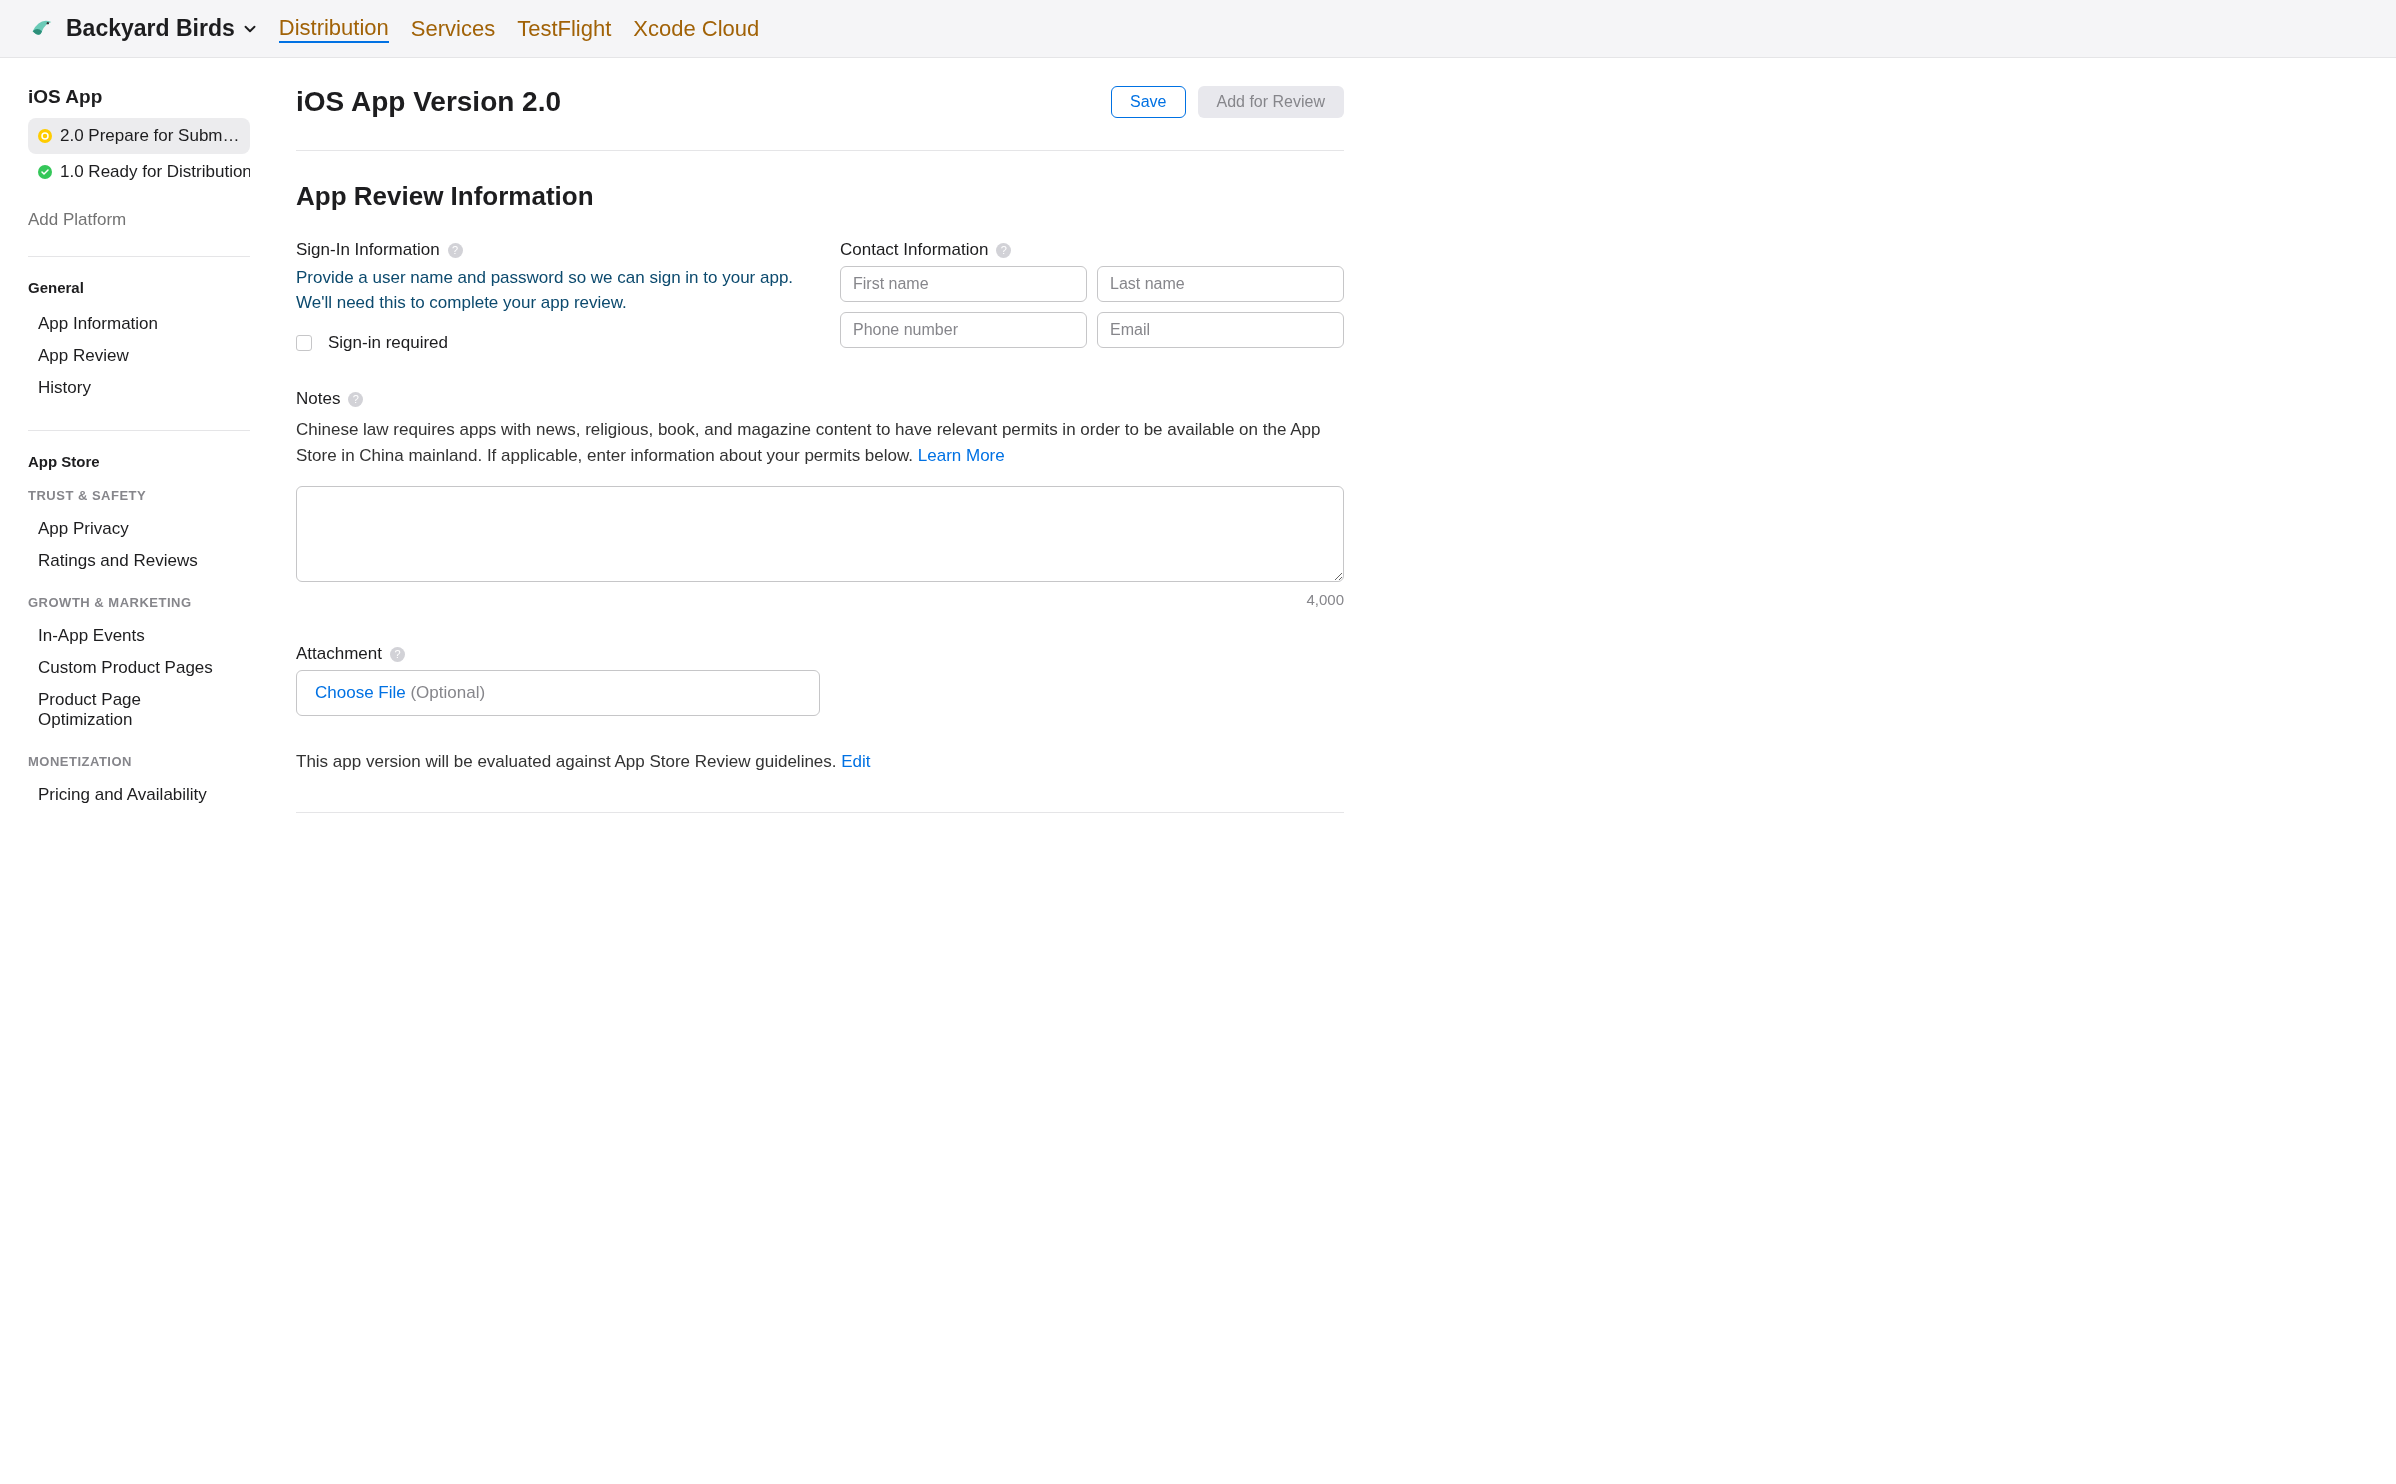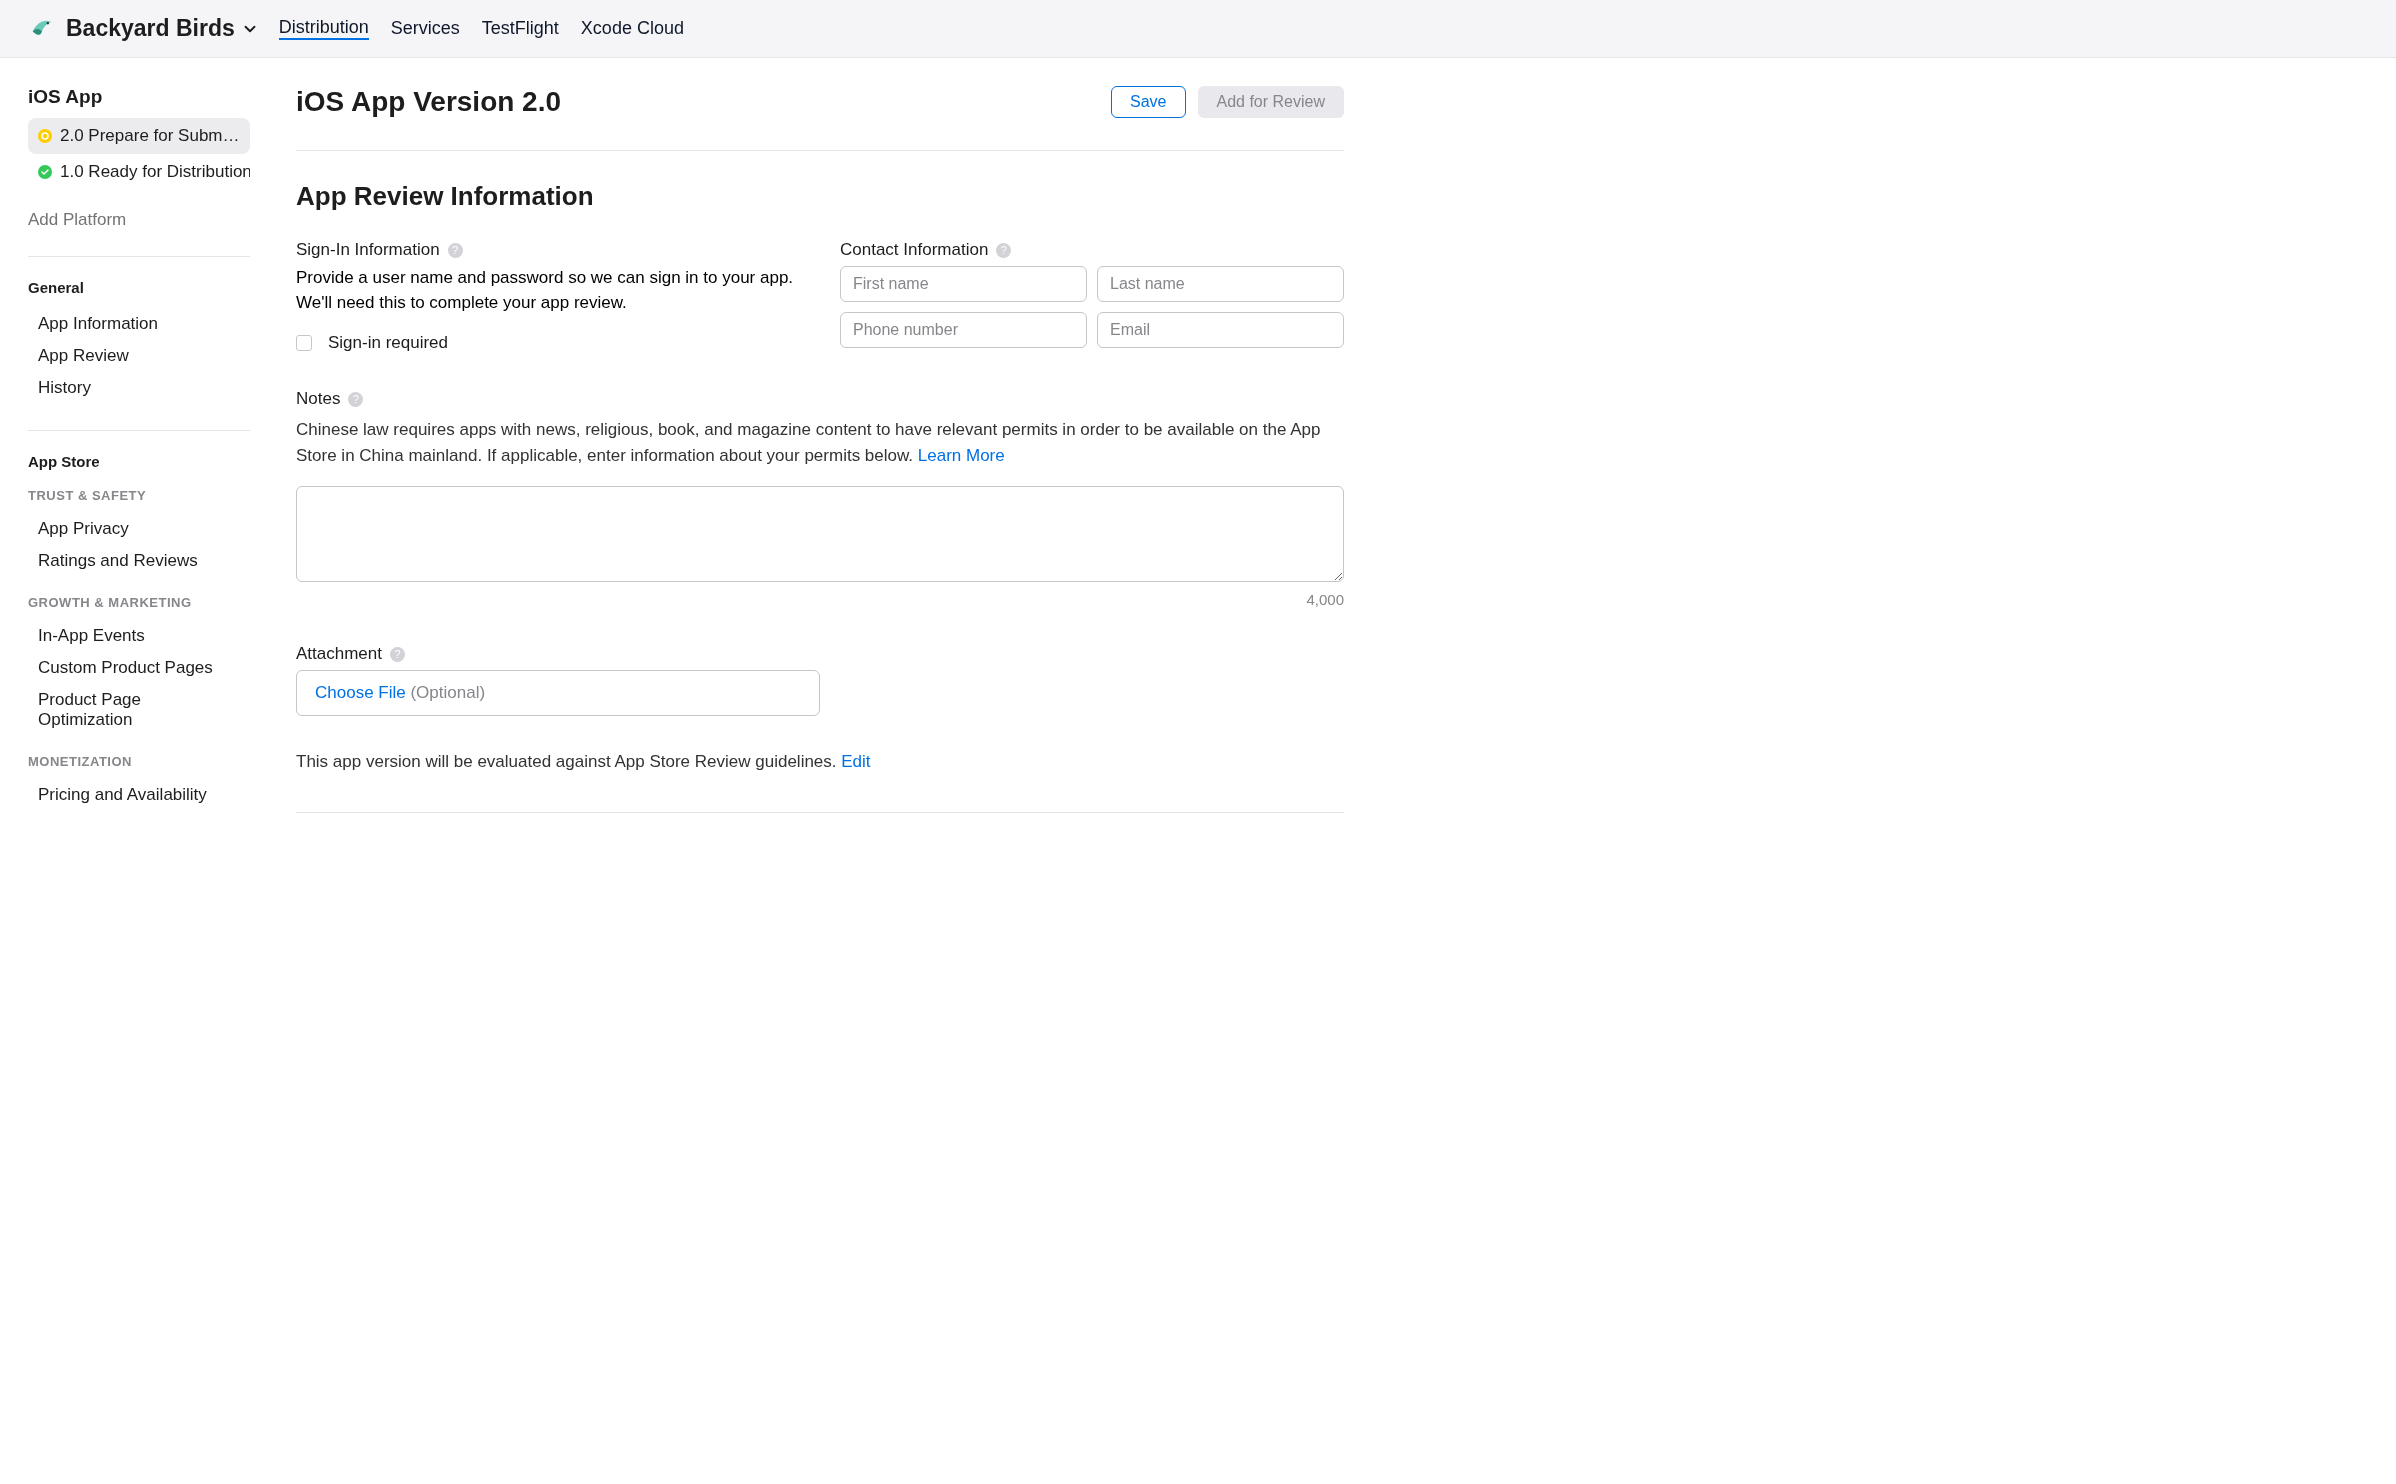--- a/index.html
+++ b/index.html
@@ -2,21 +2,21 @@
 <html><head>
 <meta charset="utf-8">
 <style>
 * { box-sizing: border-box; margin: 0; padding: 0; }
 body { font-family: -apple-system, BlinkMacSystemFont, "Segoe UI", Helvetica, Arial, sans-serif; font-size: 17px; color: #1d1d1f; background: #fff; }
 .header { display: flex; align-items: center; padding: 0 28px; height: 58px; border-bottom: 1px solid #e5e5e7; background: #f5f5f7; }
 .app-icon { width: 28px; height: 28px; border-radius: 6px; margin-right: 10px; display:flex; align-items:center; justify-content:center; }
 .app-name { font-size: 23px; font-weight: 700; margin-right: 6px; }
 .chevron-down { width: 18px; height: 18px; }
 .tabs { display: flex; margin-left: 20px; gap: 22px; height: 100%; align-items: center; }
-.tab { color: #0f172a; font-size: 18px; text-decoration: none; padding: 0 0; cursor: pointer; }
+.tab { color: #a16207; font-size: 22px; text-decoration: none; padding: 0 0; cursor: pointer; }
 .tab.active { border-bottom: 2px solid #0071e3; }
 .layout { display: flex; }
 .sidebar { width: 260px; padding: 28px 10px 28px 28px; font-size: 17px; }
 .sidebar-heading { font-size: 19px; font-weight: 700; margin-bottom: 10px; }
 .version-item { display: flex; align-items: center; padding: 8px 10px; border-radius: 8px; cursor: pointer; white-space: nowrap; overflow: hidden; text-overflow: ellipsis; }
 .version-item.selected { background: #ececee; }
 .status-dot { width: 14px; height: 14px; border-radius: 50%; margin-right: 8px; flex-shrink:0; display:inline-flex; align-items:center; justify-content:center; }
 .status-dot.yellow { background: #ffcc00; }
 .status-dot.green { background: #34c759; }
 .status-dot svg { width: 10px; height: 10px; }
@@ -30,21 +30,21 @@
 .page-title { font-size: 28px; font-weight: 700; }
 .actions { display: flex; gap: 12px; }
 .btn { font-size: 16px; padding: 6px 18px; border-radius: 6px; cursor: pointer; border: 1px solid transparent; }
 .btn-outline { background: #fff; border-color: #0071e3; color: #0071e3; }
 .btn-disabled { background: #e8e8ed; color: #86868b; cursor: default; }
 .section-title { font-size: 26px; font-weight: 700; margin-top: 30px; margin-bottom: 28px; }
 .two-col { display: flex; gap: 40px; }
 .col { flex: 1; }
 .field-label { font-size: 17px; font-weight: 500; color: #1d1d1f; display: flex; align-items: center; gap: 8px; margin-bottom: 6px; }
 .help-icon { width: 15px; height: 15px; border-radius: 50%; background: #d2d2d7; color: #fff; font-size: 11px; display: inline-flex; align-items: center; justify-content: center; cursor: pointer; }
-.field-desc { font-size: 17px; color: #000000; line-height: 1.45; margin-bottom: 18px; }
+.field-desc { font-size: 17px; color: #0c4a6e; line-height: 1.45; margin-bottom: 18px; }
 .checkbox-row { display: flex; align-items: center; gap: 16px; margin-top: 6px; }
 .checkbox { width: 16px; height: 16px; border: 1px solid #c6c6c8; border-radius: 3px; cursor: pointer; }
 .input { width: 100%; font-size: 16px; padding: 8px 12px; border: 1px solid #c6c6c8; border-radius: 6px; background:#fff; }
 .input::placeholder { color: #86868b; }
 .input-grid { display: grid; grid-template-columns: 1fr 1fr; gap: 10px; }
 .notes-block { margin-top: 36px; }
 .notes-desc { font-size: 17px; color: #333; line-height: 1.5; margin: 8px 0 18px 0; }
 .link { color: #0071e3; cursor: pointer; }
 .textarea { width: 100%; min-height: 96px; border: 1px solid #c6c6c8; border-radius: 6px; padding: 10px; font-size: 16px; resize: both; }
 .char-count { text-align: right; color: #86868b; font-size: 15px; margin-top: 4px; }

